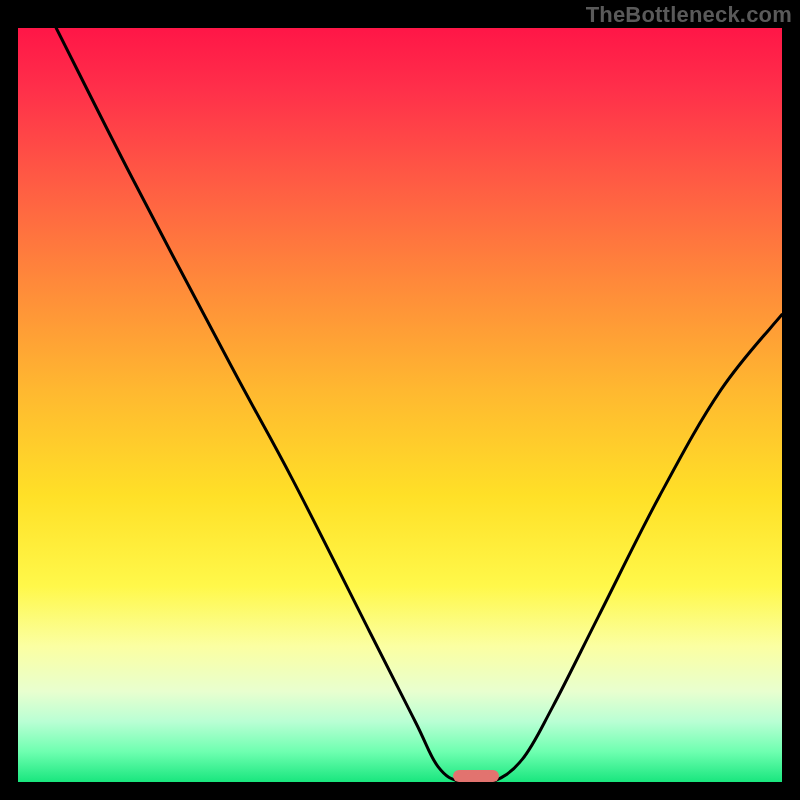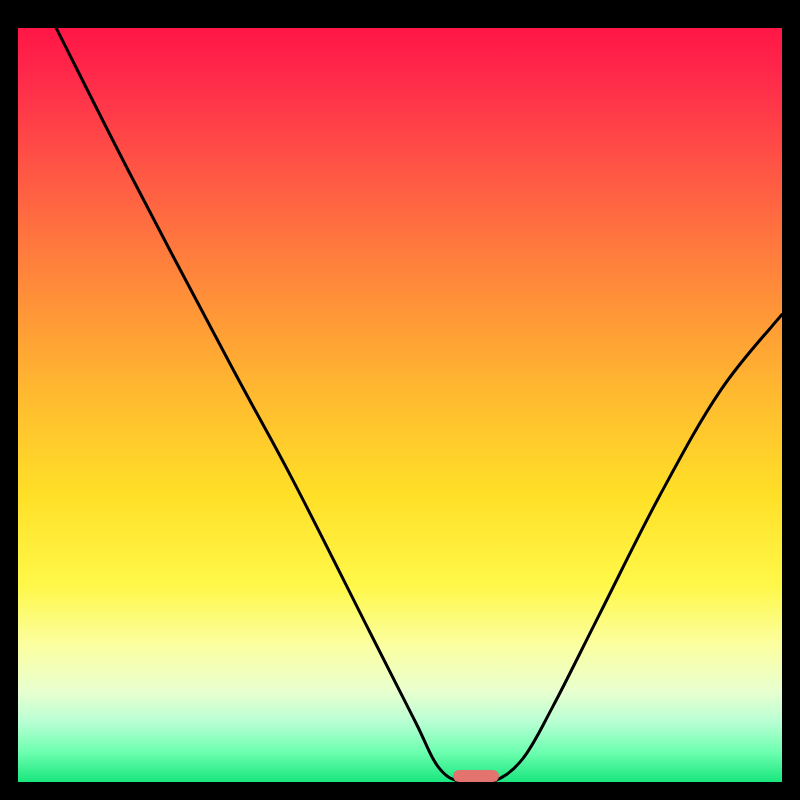--- a/index.html
+++ b/index.html
@@ -69,20 +69,21 @@
     background: #e2736f;
     border-radius: 999px;
     height: 12px;
   }
 </style>
 </head>
 <body>
 
 <div class="frame">
 
+  <div class="watermark">TheBottleneck.com</div>
 
   <div class="plot-area">
     <div class="gradient"></div>
 
     <svg class="curve" viewBox="0 0 764 754" preserveAspectRatio="none">
       <path id="curve-path" fill="none" stroke="#000" stroke-width="3" stroke-linecap="round" stroke-linejoin="round" d="M 38.2 0.0 C 52.0 27.1, 83.0 89.7, 114.6 150.8 C 146.2 211.9, 185.0 285.0, 213.9 339.3 C 242.8 393.6, 250.3 404.9, 275.0 452.4 C 299.8 499.9, 329.4 559.8, 351.4 603.2 C 373.4 646.6, 384.9 669.3, 397.3 693.7 C 409.7 718.1, 411.9 728.1, 420.2 738.9 C 428.5 749.8, 433.5 751.3, 443.1 754.0 C 452.7 756.7, 462.7 758.1, 473.7 754.0 C 484.7 749.9, 493.2 745.0, 504.2 731.4 C 515.2 717.8, 521.0 704.4, 534.8 678.6 C 548.6 652.8, 561.4 626.1, 580.6 588.1 C 599.9 550.1, 619.8 508.2, 641.8 467.5 C 663.8 426.8, 680.9 394.5, 702.9 361.9 C 724.9 329.3, 753.0 300.1, 764.0 286.5"></path>
     </svg>
 
     <div id="opt-marker" class="marker" style="width: 45.84px; left: 435.48px; bottom: 0px; background: rgb(226, 115, 111);"></div>
   </div>

